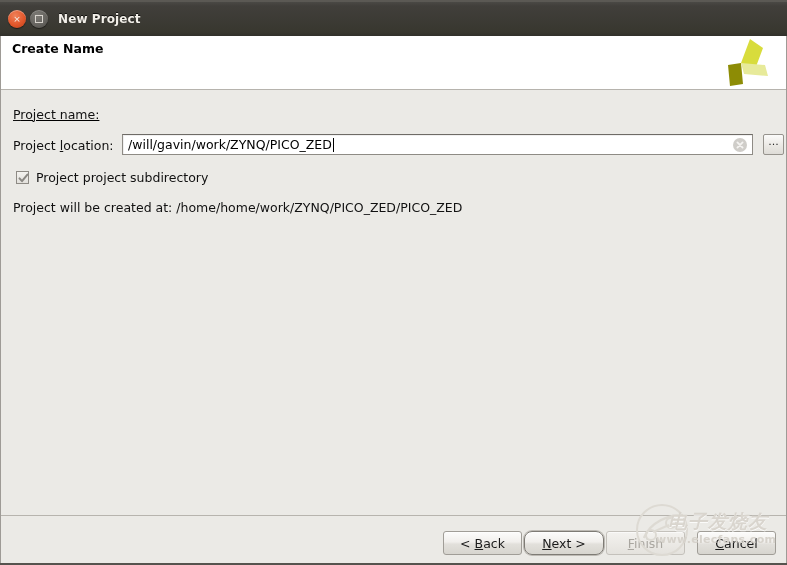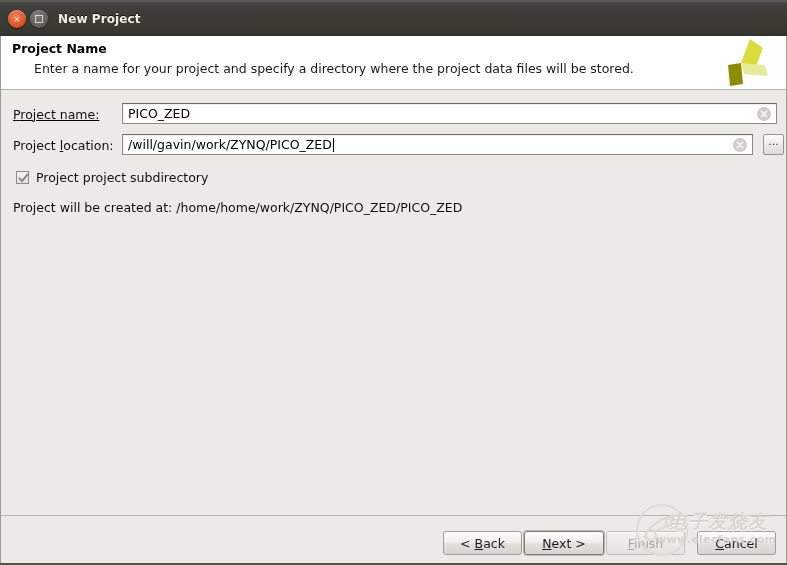--- a/index.html
+++ b/index.html
@@ -317,43 +317,34 @@
       <div class="tb-btn tb-close">
         <div class="tb-glyph">×</div>
       </div>
       <div class="tb-btn tb-max">
         <div class="tb-sq"></div>
       </div>
       <div class="tb-title">New Project</div>
     </div>
 
     <div class="header">
-      <div class="header-title">Project Name</div>
-      <div class="header-desc">Enter a name for your project and specify a directory where the project data files will be stored.</div>
+      <div class="header-title">Create Name</div>
       <div class="logo">
         <svg width="62" height="50" viewBox="0 0 62 50" xmlns="http://www.w3.org/2000/svg">
           <polygon points="31,25 40,1 53,10 44,34" fill="#d8dc3c"></polygon>
           <polygon points="31,25 33,46 20,48 18,27" fill="#8d8c05"></polygon>
           <polygon points="31,25 55,27 58,38 34,36" fill="#e7ea9a"></polygon>
         </svg>
       </div>
     </div>
 
     <div class="body-area">
 
       <div class="row" style="left:12px; top:13px;text-decoration:underline;">
         <span class="field-label"><span class="mn">P</span>roject name:</span>
-      </div>
-      <div class="textfield" style="position:absolute; left:121px; top:13px; width:655px;">
-        <span class="tf-text">PICO_ZED</span>
-        <span class="clear-x">
-          <svg width="14" height="14" viewBox="0 0 14 14" xmlns="http://www.w3.org/2000/svg">
-            <path d="M4.4 4.4 L9.6 9.6 M9.6 4.4 L4.4 9.6" stroke="#f4f3f1" stroke-width="1.8" stroke-linecap="round"></path>
-          </svg>
-        </span>
       </div>
 
       <div class="row" style="left:12px; top:44px;">
         <span class="field-label">Project <span class="mn">l</span>ocation:</span>
       </div>
       <div class="textfield" style="position:absolute; left:121px; top:44px; width:631px;">
         <span class="tf-text">/will/gavin/work/ZYNQ/PICO_ZED</span>
           <span class="caret"></span>
         <span class="clear-x">
           <svg width="14" height="14" viewBox="0 0 14 14" xmlns="http://www.w3.org/2000/svg">
@@ -374,21 +365,21 @@
 
       <div class="status-line">Project will be created at: /home/home/work/ZYNQ/PICO_ZED/PICO_ZED</div>
     </div>
 
     <div class="sep"></div>
     <div class="buttonbar"></div>
 
     <div class="btn" style="left:443px; width:79px;">
       <span>&lt; <span class="mn">B</span>ack</span>
     </div>
-    <div class="btn focused" style="left:524px; width:80px;">
+    <div class="btn focused" style="left:524px; width:80px;border-radius:8px;">
       <span><span class="mn">N</span>ext &gt;</span>
     </div>
     <div class="btn disabled" style="left:606px; width:79px;">
       <span><span class="mn">F</span>inish</span>
     </div>
     <div class="btn" style="left:697px; width:79px;">
       <span><span class="mn">C</span>ancel</span>
     </div>
 
     <div class="watermark">

